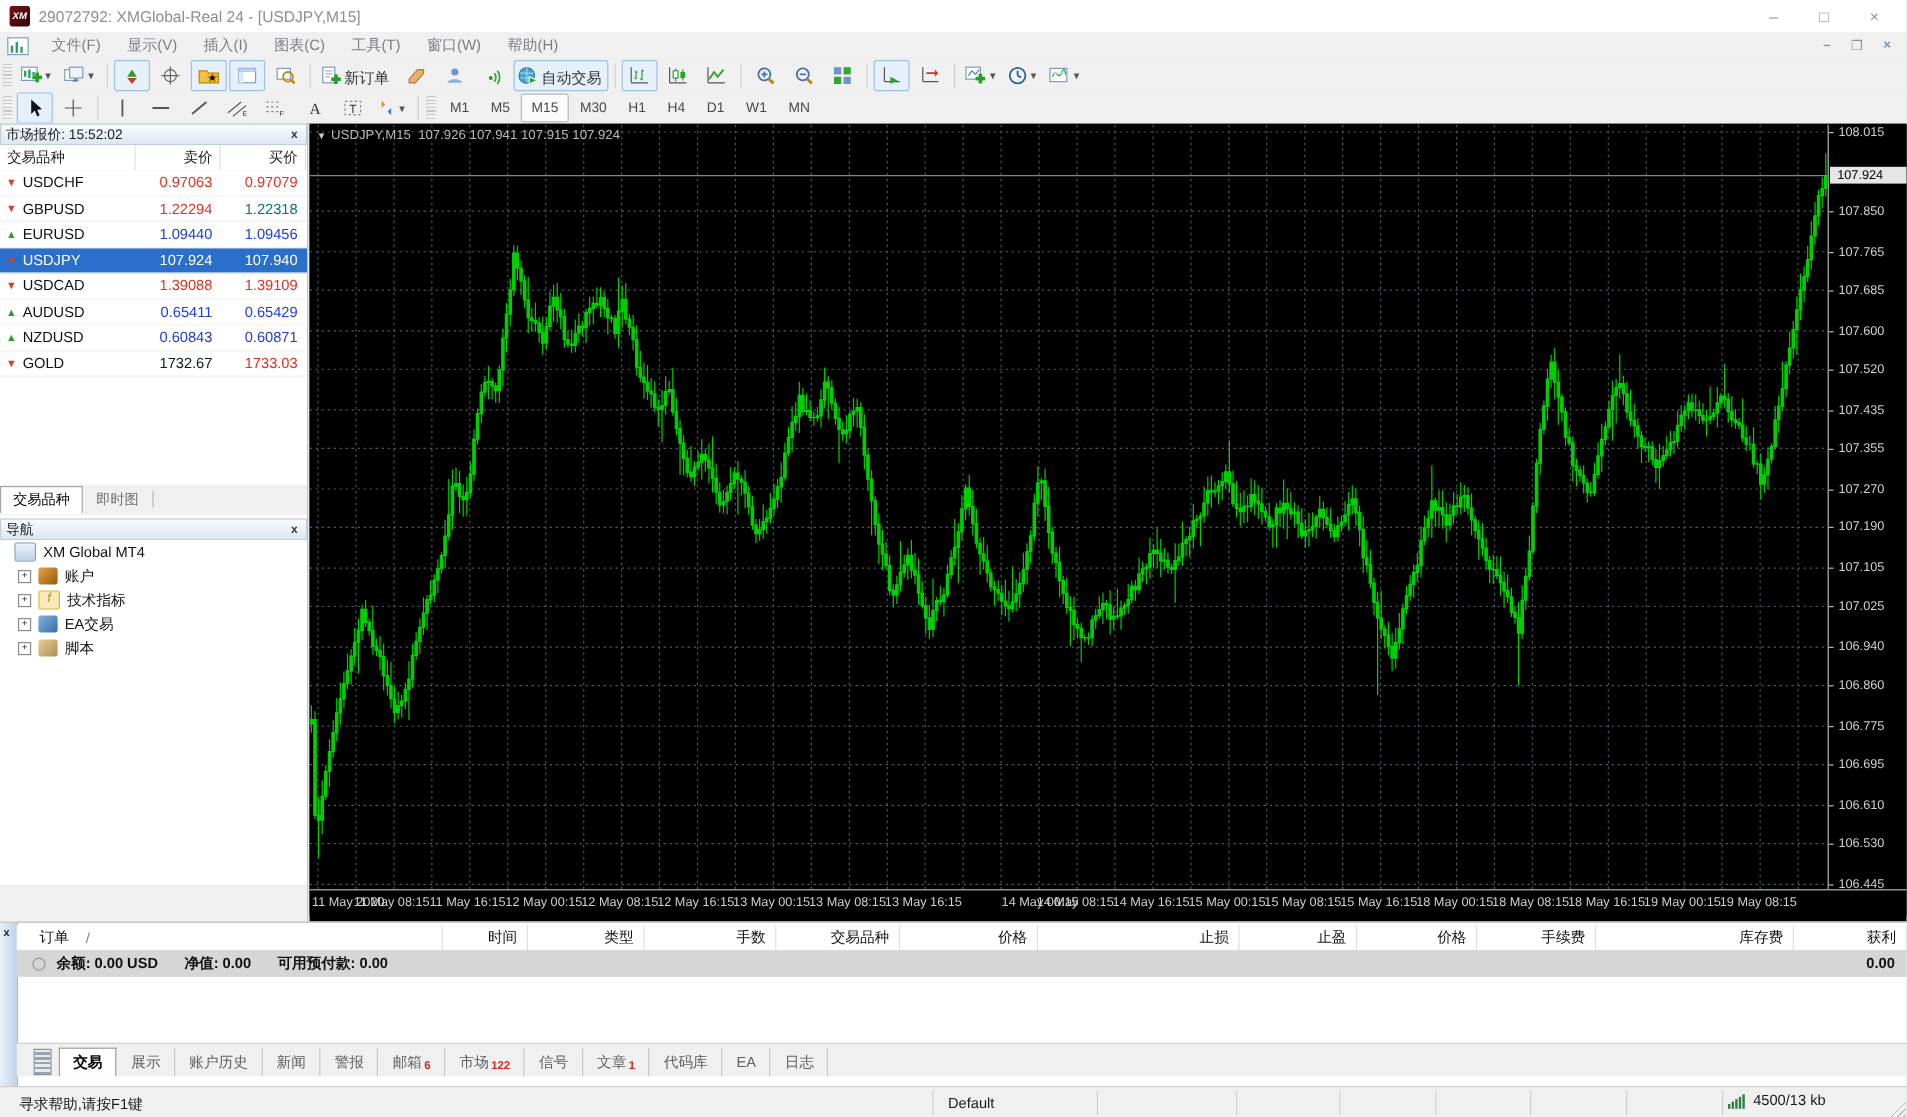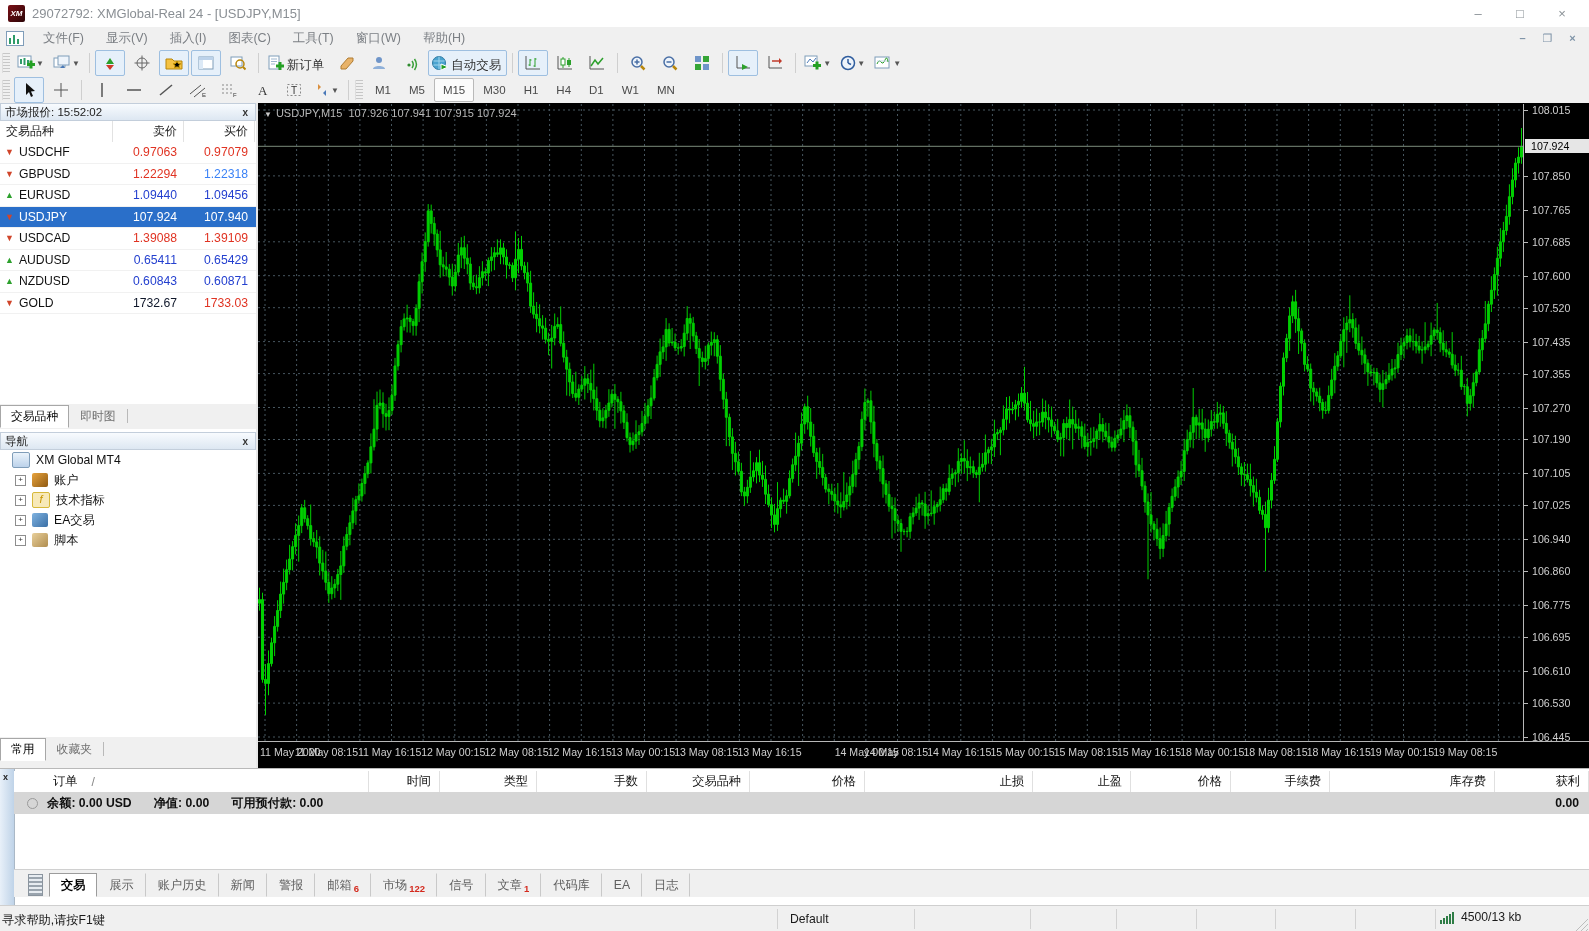--- a/index.html
+++ b/index.html
@@ -76,21 +76,21 @@
   .bal-ico{width:11px;height:11px;border:1.5px solid #9a9a9a;border-radius:50%;margin:0 9px 0 13px;box-sizing:border-box;}
   .bal-part{margin-right:22px;white-space:nowrap;}
   .bal-profit{margin-left:auto;margin-right:10px;font-weight:bold;}
   .ttabs{position:absolute;left:14px;top:100px;width:1575px;height:28px;display:flex;align-items:flex-start;background:#f0f0f0;border-top:1px solid #d0d0d0;padding-top:3px;box-sizing:border-box;}
   .grip2{width:13px;height:20px;margin:1px 6px 0 14px;background:repeating-linear-gradient(0deg,#9aa4ae 0 2px,#e7ecf1 2px 4px);border:1px solid #8a949e;}
   .ttab{height:22px;padding:0 11px;display:flex;align-items:center;font-size:12.2px;color:#606060;border:1px solid transparent;white-space:nowrap;border-right:1px solid #c9c9c9;}
   .ttab.active{background:#fff;border:1px solid #9c9c9c;border-bottom-color:#fff;color:#000;font-weight:bold;}
   .badge{color:#d42a1e;font-size:9.5px;margin-left:2px;margin-top:6px;font-weight:bold;}
   
   .statusbar{position:absolute;left:0;top:905px;width:1589px;height:26px;background:#f0f0f0;border-top:1px solid #cfcfcf;}
-  .sb-help{position:absolute;left:2px;top:6px;color:#1a1a1a;font-size:12.2px;}
+  .sb-help{position:absolute;left:16px;top:6px;color:#1a1a1a;font-size:12.2px;}
   .sb-div{position:absolute;top:3px;width:1px;height:20px;background:#d2d2d2;}
   .sb-cell{position:absolute;top:6px;font-size:12.2px;color:#1a1a1a;}
   .sb-conn{position:absolute;left:1440px;top:4px;display:flex;align-items:center;}
   .sb-bars{display:flex;align-items:flex-end;height:13px;margin-right:6px;}
   .sb-bars i{width:2px;margin-right:1px;background:#2e7d46;display:block;}
   .sb-grip{position:absolute;right:1px;bottom:1px;width:13px;height:13px;
            background:linear-gradient(135deg,transparent 0 50%,#bdbdbd 50% 55%,transparent 55% 70%,#bdbdbd 70% 75%,transparent 75% 90%,#bdbdbd 90% 95%,transparent 95%);}
   svg{display:block}
 </style>
 </head>
@@ -475,21 +475,21 @@
           </div>
           <div class="c1" style="color: rgb(224, 51, 34);">0.97063</div>
           <div class="c2" style="color: rgb(224, 51, 34);">0.97079</div>
         </div>
         <div class="mw-row">
           <div class="c0">
             <span class="arr" style="color: rgb(208, 69, 42);">▼</span>
             <span>GBPUSD</span>
           </div>
           <div class="c1" style="color: rgb(224, 51, 34);">1.22294</div>
-          <div class="c2" style="color: #3b82f6;">1.22318</div>
+          <div class="c2" style="color: #0f766e;">1.22318</div>
         </div>
         <div class="mw-row">
           <div class="c0">
             <span class="arr" style="color: rgb(44, 160, 44);">▲</span>
             <span>EURUSD</span>
           </div>
           <div class="c1" style="color: rgb(36, 64, 207);">1.09440</div>
           <div class="c2" style="color: rgb(36, 64, 207);">1.09456</div>
         </div>
         <div class="mw-row sel">
@@ -562,25 +562,20 @@
         <div class="trow">
           <span class="expand">+</span>
           <span class="ticon" style="background: linear-gradient(135deg, rgb(127, 178, 224), rgb(58, 111, 165));"></span>
           <span>EA交易</span>
         </div>
         <div class="trow">
           <span class="expand">+</span>
           <span class="ticon" style="background: linear-gradient(135deg, rgb(232, 207, 154), rgb(176, 141, 79));"></span>
           <span>脚本</span>
         </div>
-      </div>
-    <div class="ptabs" style="top:634px" id="navTabs">
-        <div class="ptab active">常用</div>
-        <div class="ptab">收藏夹</div>
-        <div class="ptab-sep"></div>
       </div>
   </div>
 
   <div class="chartwin">
     <div class="plot" id="plot">
       <div class="chart-title">
         <span class="tri">▼</span><span>USDJPY,M15</span>&nbsp;&nbsp;<span>107.926 107.941 107.915 107.924</span>
       </div>
     <svg width="1265" height="637">
           <line x1="0" y1="6.0" x2="1265" y2="6.0" stroke="#47565f" stroke-dasharray="2 3"></line>
@@ -710,21 +705,21 @@
         <div class="tlabel" style="left: 1111.9px;">19 May 00:15</div>
         <div class="tlabel" style="left: 1175.15px;">19 May 08:15</div>
       </div>
   </div>
 
   <div class="terminal">
     <div class="tstrip">
       <span class="x">x</span>
     </div>
     <div class="thead" id="tHead">
-        <div class="thcell" style="left: 0px; width: 355px; padding-left: 39px;">
+        <div class="thcell" style="left: 0px; width: 355px; padding-left: 19px;">
           <span>订单</span>
           <span style="color: rgb(136, 136, 136); margin-left: 14px;"> /</span>
         </div>
         <div class="thcell" style="left: 343px; width: 83px; justify-content: flex-end; padding-right: 8px;">时间</div>
         <div class="thcell" style="left: 426px; width: 97px; justify-content: flex-end; padding-right: 8px;">类型</div>
         <div class="thcell" style="left: 523px; width: 110px; justify-content: flex-end; padding-right: 8px;">手数</div>
         <div class="thcell" style="left: 633px; width: 103px; justify-content: flex-end; padding-right: 8px;">交易品种</div>
         <div class="thcell" style="left: 736px; width: 115px; justify-content: flex-end; padding-right: 8px;">价格</div>
         <div class="thcell" style="left: 851px; width: 168px; justify-content: flex-end; padding-right: 8px;">止损</div>
         <div class="thcell" style="left: 1019px; width: 98px; justify-content: flex-end; padding-right: 8px;">止盈</div>

